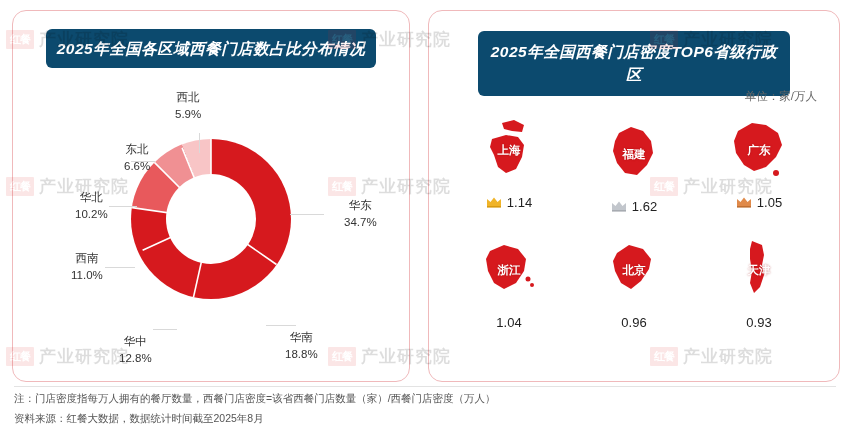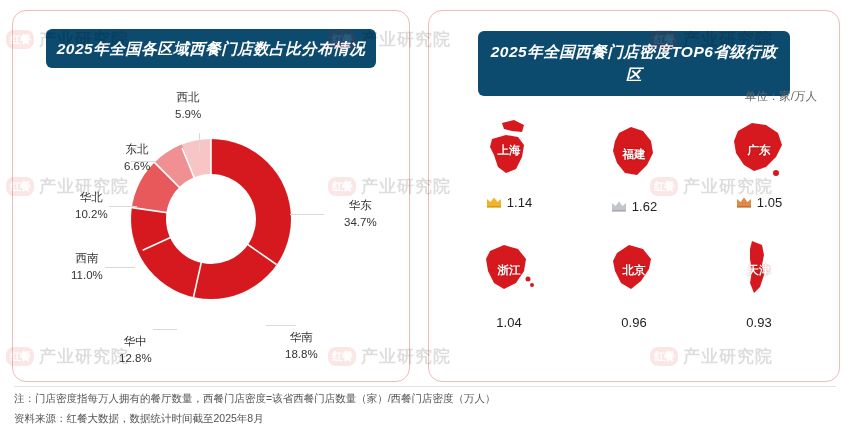--- a/index.html
+++ b/index.html
@@ -27,21 +27,21 @@
     gap: 5px;
     opacity: 0.13;
     white-space: nowrap;
   }
   .wm .wm-logo {
     background: #d81e20;
     color: #fff;
     font-size: 11px;
     font-weight: bold;
     padding: 2px 4px;
-    border-radius: 8px;
+    border-radius: 1px;
     letter-spacing: -1px;
     opacity: 0.85;
   }
   .wm .wm-text {
     color: #000000;
     font-size: 17px;
     font-weight: bold;
     letter-spacing: 1px;
   }
   .panel {

